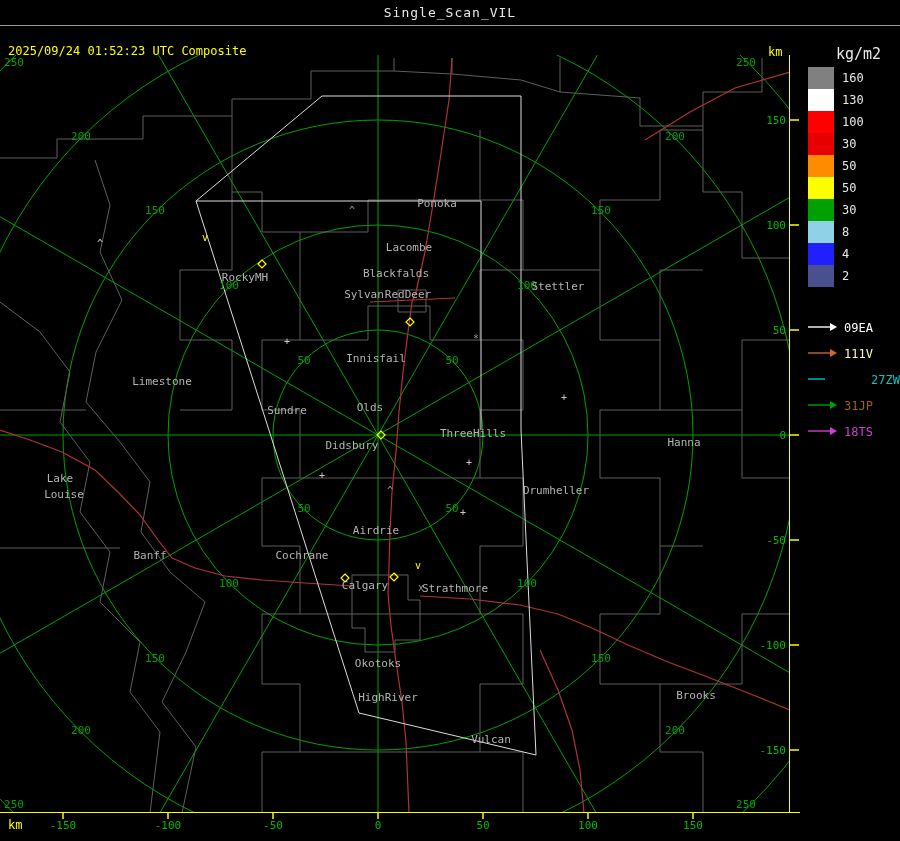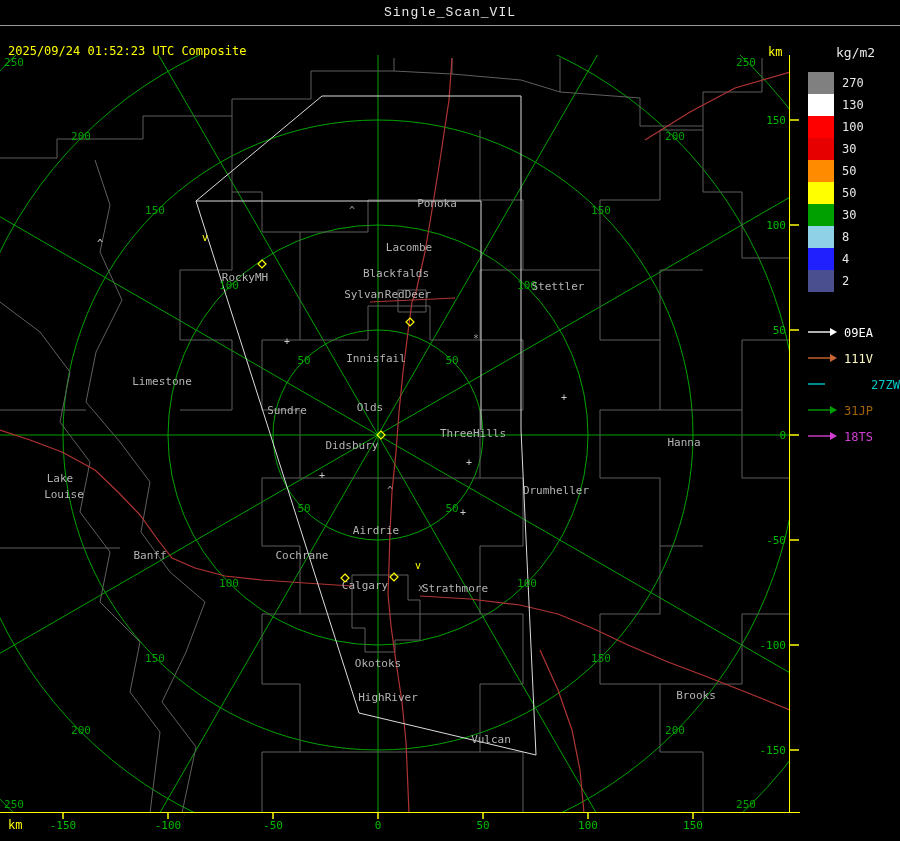--- a/index.html
+++ b/index.html
@@ -1,26 +1,26 @@
 <!DOCTYPE html>
 <html><head>
 <meta charset="utf-8">
 <style>
   html,body{margin:0;padding:0;background:#000;}
   .app{position:relative;width:900px;height:841px;background:#000;overflow:hidden;
        font-family:"DejaVu Sans Mono","Liberation Mono",monospace;}
   .titlebar{position:absolute;top:0;left:0;width:900px;height:25px;
        border-bottom:1px solid #9a9a9a;color:#e8e8e8;font-size:13px;
-       display:flex;align-items:center;justify-content:center;letter-spacing:1px;font-family:Liberation Mono, monospace;}
+       display:flex;align-items:center;justify-content:center;letter-spacing:1px;}
   .timestampbar{position:absolute;top:36px;left:0;width:900px;height:29px;}
   .timestamp{position:absolute;left:8px;top:8px;color:#ffff00;font-size:12px;}
   .km-top{position:absolute;left:768px;top:9px;color:#ffff00;font-size:12px;}
   #map-svg{position:absolute;left:0;top:55px;}
   .right-panel{position:absolute;left:802px;top:25px;width:98px;height:816px;}
-  .scale-unit{margin:20px 0 12px 34px;color:#e8e8e8;font-size:13px;}
+  .scale-unit{margin:20px 0 4px 34px;color:#e8e8e8;font-size:15px;}
   .scale-row{display:flex;align-items:center;height:22px;margin-left:6px;}
   .swatch{width:26px;height:22px;flex:0 0 26px;}
   .scale-val{margin-left:8px;color:#e8e8e8;font-size:12px;}
   .legend{margin-top:34px;margin-left:4px;}
   .legend-row{display:flex;align-items:flex-start;height:26px;}
   .legend-row svg{margin-right:6px;}
   .legend-label{font-size:12px;}
 </style>
 </head>
 <body>
@@ -196,21 +196,21 @@
       <line x1="693" y1="758" x2="693" y2="764" stroke="#ffff00" stroke-width="1.5"></line>
       <text x="693" y="774" fill="#00bb00" font-size="11" text-anchor="middle" font-family="DejaVu Sans Mono, monospace">150</text>
       <text x="8" y="774" fill="#ffff00" font-size="12" text-anchor="start" font-family="DejaVu Sans Mono, monospace">km</text>
     </svg>
 
   <div class="right-panel">
     <div class="scale-unit">kg/m2</div>
     <div id="scale-rows">
         <div class="scale-row">
           <div class="swatch" style="background: rgb(128, 128, 128);"></div>
-          <div class="scale-val">270</div>
+          <div class="scale-val">160</div>
         </div>
         <div class="scale-row">
           <div class="swatch" style="background: rgb(255, 255, 255);"></div>
           <div class="scale-val">130</div>
         </div>
         <div class="scale-row">
           <div class="swatch" style="background: rgb(255, 0, 0);"></div>
           <div class="scale-val">100</div>
         </div>
         <div class="scale-row">

